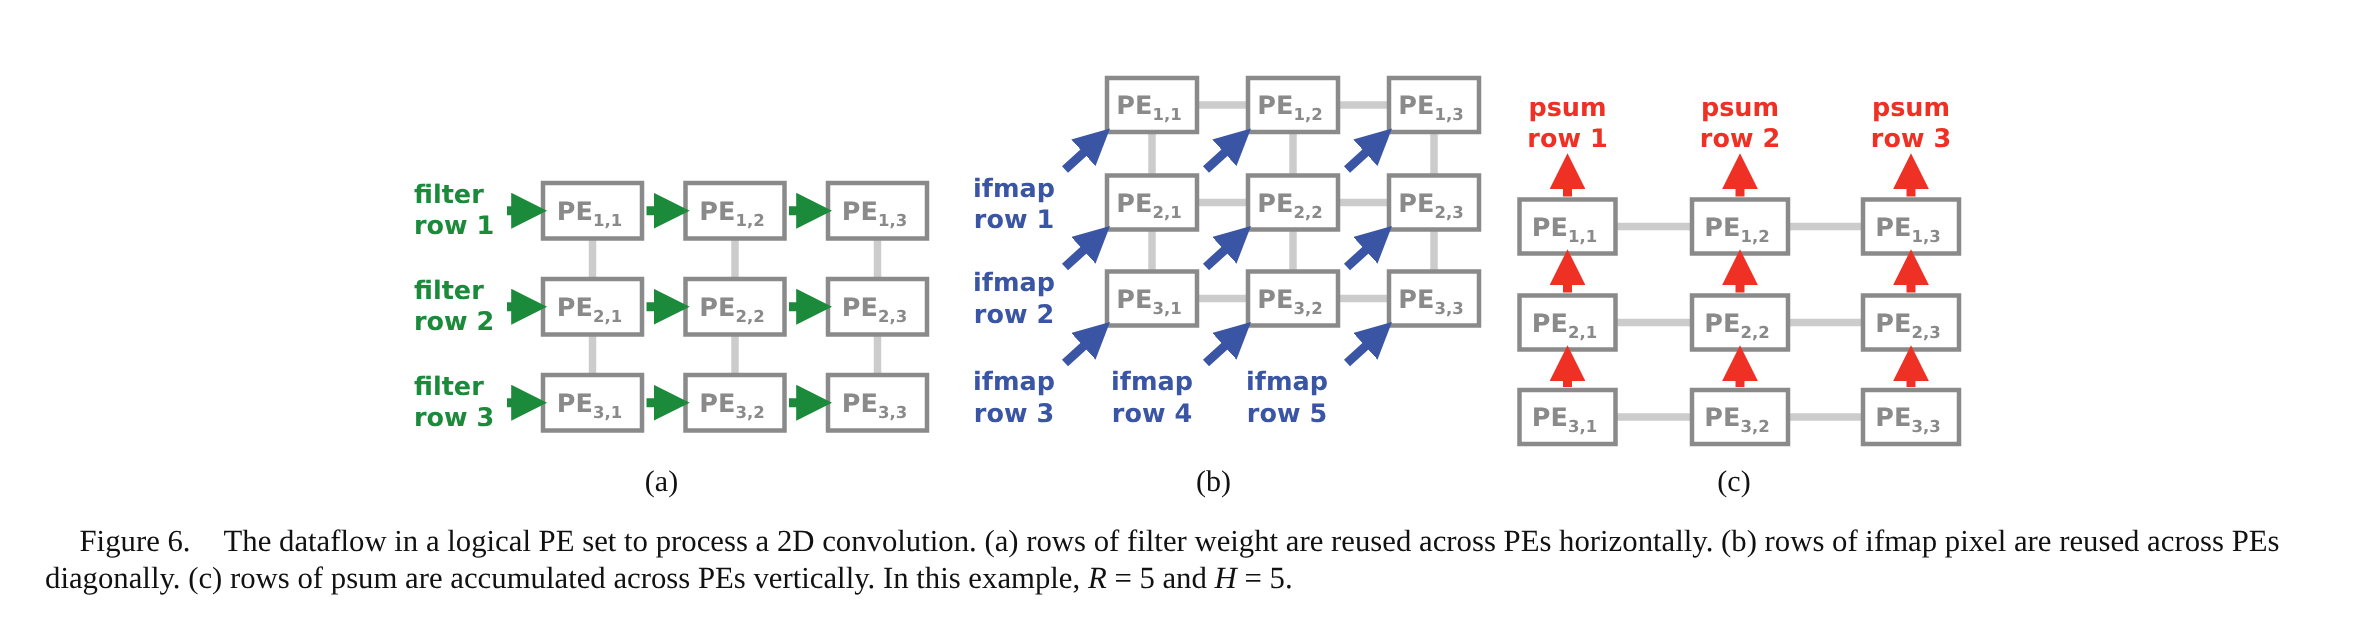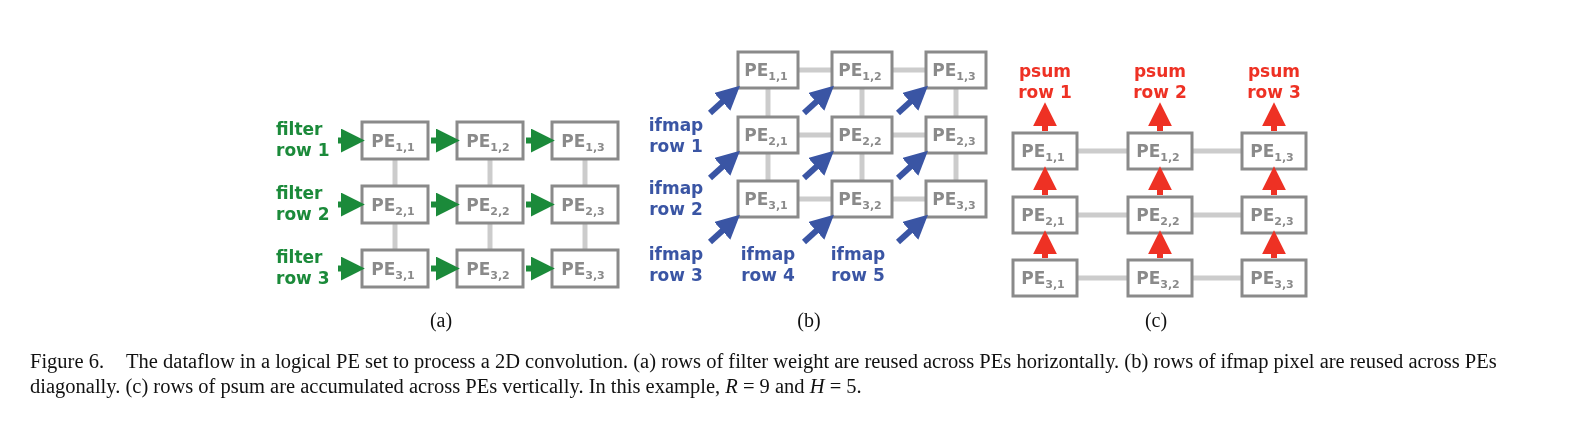--- a/index.html
+++ b/index.html
@@ -6,21 +6,21 @@
   body { width: 1579px; height: 424px; position: relative; overflow: hidden; }
   #fig { position: absolute; left: 0; top: 0; }
   .pe-rect { fill: #ffffff; stroke: #8a8a8a; stroke-width: 3; }
   .pe-text { font-family: "DejaVu Sans", sans-serif; font-weight: bold; fill: #8a8a8a; font-size: 17px; }
   .pe-sub { font-size: 11px; }
   .link { stroke: #cccccc; stroke-width: 5; }
   .lbl { font-family: "DejaVu Sans", sans-serif; font-weight: bold; font-size: 17px; }
   .panel-lbl { font-family: "Liberation Serif", serif; font-size: 20px; fill: #111; }
   .caption { position: absolute; left: 30px; top: 349px; width: 1530px;
              font-family: "Liberation Serif", serif; font-size: 20.5px; color: #111; line-height: 25px; }
-  .caption .fig-num { margin-right: 22px; }
+  .caption .fig-num { margin-right: 22px; margin-left: 23px; }
   .caption i { font-style: italic; }
 </style>
 </head>
 <body>
 
 <svg id="fig" width="1579" height="340" xmlns="http://www.w3.org/2000/svg">
   <defs>
     <marker id="ah-green" markerWidth="4" markerHeight="4" refX="2.2" refY="2" orient="auto" markerUnits="strokeWidth">
       <path d="M0,0 L4,2 L0,4 Z" fill="#1b8a3a"></path>
     </marker>
@@ -207,14 +207,14 @@
       <line x1="1274" y1="131" x2="1274" y2="113" stroke="#ee3124" stroke-width="6" marker-end="url(#ah-red)"></line>
       <text x="1274" y="77" class="lbl" fill="#ee3124" text-anchor="middle"><tspan x="1274">psum</tspan><tspan x="1274" dy="21">row 3</tspan></text>
     </g>
 
   <text class="panel-lbl" x="441" y="327" text-anchor="middle">(a)</text>
   <text class="panel-lbl" x="809" y="327" text-anchor="middle">(b)</text>
   <text class="panel-lbl" x="1156" y="327" text-anchor="middle">(c)</text>
 </svg>
 
 <div class="caption">
-  <span class="fig-num">Figure 6.</span><span>The dataflow in a logical PE set to process a 2D convolution. (a) rows of filter weight are reused across PEs horizontally. (b) rows of ifmap pixel are reused across PEs diagonally. (c) rows of psum are accumulated across PEs vertically. In this example, </span><i>R</i><span> = 9 and </span><i>H</i><span> = 5.</span>
+  <span class="fig-num">Figure 6.</span><span>The dataflow in a logical PE set to process a 2D convolution. (a) rows of filter weight are reused across PEs horizontally. (b) rows of ifmap pixel are reused across PEs diagonally. (c) rows of psum are accumulated across PEs vertically. In this example, </span><i>R</i><span> = 5 and </span><i>H</i><span> = 5.</span>
 </div>
 
 </body></html>

